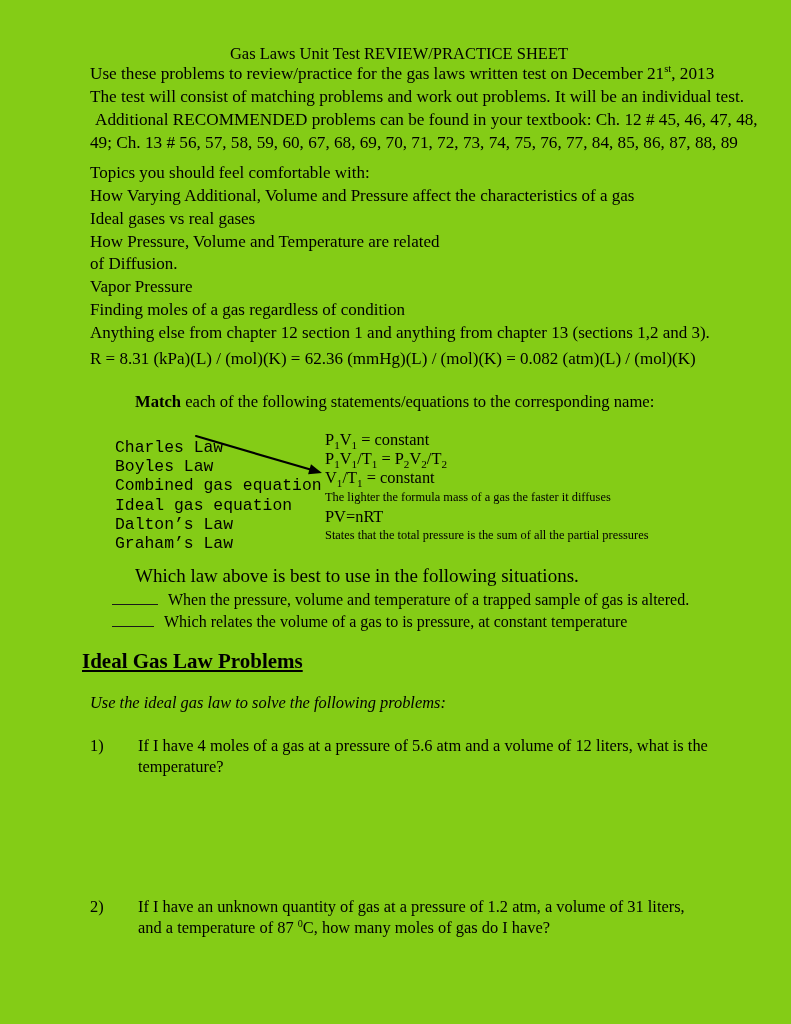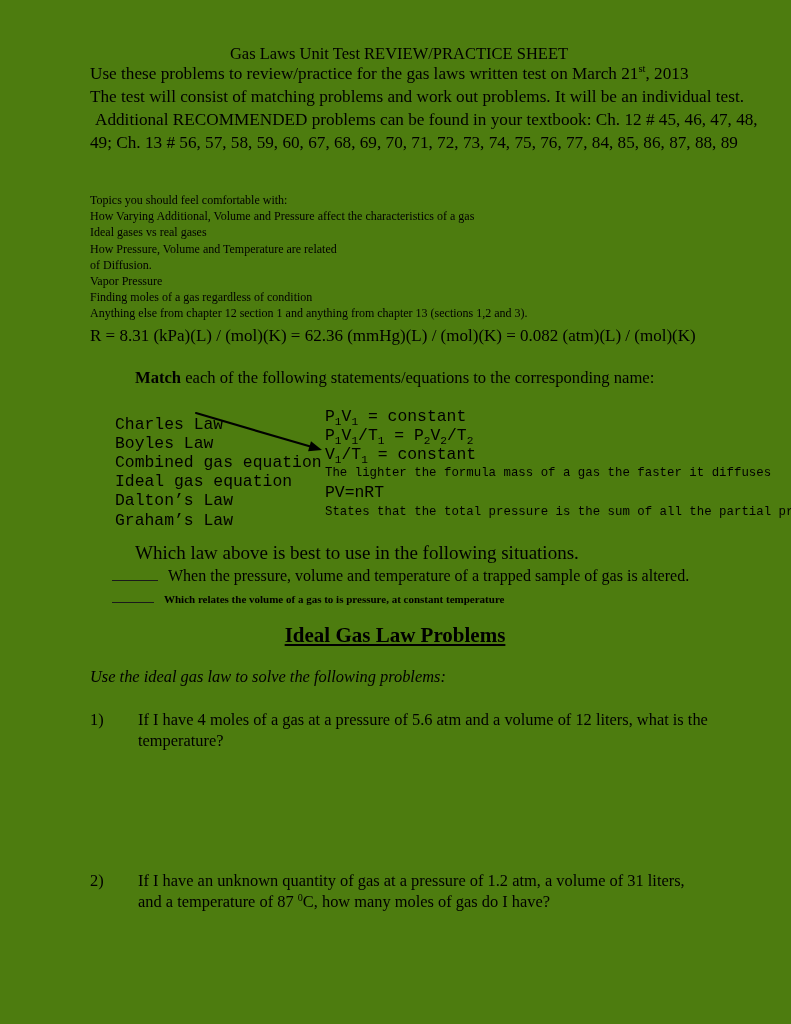--- a/index.html
+++ b/index.html
@@ -9,21 +9,21 @@
     background: #ffffff;
   }
   body {
     font-family: "Liberation Serif", "DejaVu Serif", serif;
     color: #000000;
   }
   .page {
     position: relative;
     width: 791px;
     height: 1024px;
-    background: #4d7c0f;
+    background: #84cc16;
     overflow: hidden;
   }
   .content {
     position: absolute;
     left: 90px;
     top: 0;
     width: 618px;
   }
 
   
@@ -37,22 +37,22 @@
   .intro-line {
     font-size: 17.2px;
     line-height: 1.32;
     white-space: nowrap;
   }
   .intro-line.indented { text-indent: 5px; }
   sup.sup { font-size: 0.62em; vertical-align: super; line-height: 0; }
 
   
   .topics {
-    margin-top: 38px;
-    font-size: 12px;
+    margin-top: 8px;
+    font-size: 17px;
     line-height: 1.34;
   }
   .topics div { white-space: nowrap; }
 
   .r-line {
     margin-top: 4px;
     font-size: 17px;
     line-height: 1.3;
     white-space: nowrap;
   }
@@ -82,21 +82,20 @@
     line-height: 19.2px;
     font-family: Liberation Mono, monospace;
   }
   .match-col-right {
     position: absolute;
     left: 235px;
     top: 0;
     width: 380px;
     font-size: 16.4px;
     line-height: 19.2px;
-    font-family: Liberation Mono, monospace;
   }
   .match-col-right .small {
     font-size: 12.4px;
     line-height: 19.2px;
   }
   .match-col-left div, .match-col-right div { white-space: nowrap; }
   sub.sub { font-size: 0.68em; vertical-align: sub; line-height: 0; }
 
   .arrow-layer {
     position: absolute;
@@ -122,25 +121,24 @@
   }
   .blank {
     display: inline-block;
     border-bottom: 1.4px solid #1a1a1a;
     height: 0.95em;
     margin-right: 10px;
   }
   .blank.w1 { width: 46px; }
   .blank.w2 { width: 42px; }
   .blank-row .t-small { font-size: 16px; text-align: right; }
-  .blank-row .t-big { font-size: 11px; font-weight: bold; }
+  .blank-row .t-big { font-size: 16px; }
 
   
   .section-heading {
-    text-align: center;
     font-size: 21px;
     font-weight: bold;
     margin-top: 17px;
     margin-left: -8px;
   }
   .section-heading span { text-decoration: underline; }
 
   .italic-lead {
     margin-top: 19px;
     font-size: 16.4px;
@@ -166,21 +164,21 @@
   .p3 { margin-top: 117px; }
 </style>
 </head>
 <body>
 
 <div class="page">
   <div class="content">
 
     <div class="doc-title">Gas Laws Unit Test REVIEW/PRACTICE SHEET</div>
 
-    <div class="intro-line"><span>Use these problems to review/practice for the gas laws written test on March 21</span><sup class="sup">st</sup><span>, 2013</span></div>
+    <div class="intro-line"><span>Use these problems to review/practice for the gas laws written test on December 21</span><sup class="sup">st</sup><span>, 2013</span></div>
 
     <div class="intro-line">The test will consist of matching problems and work out problems. It will be an individual test.</div>
     <div class="intro-line indented">Additional RECOMMENDED problems can be found in your textbook: Ch. 12 # 45, 46, 47, 48,</div>
     <div class="intro-line">49; Ch. 13 # 56, 57, 58, 59, 60, 67, 68, 69, 70, 71, 72, 73, 74, 75, 76, 77, 84, 85, 86, 87, 88, 89</div>
 
     <div class="topics">
       <div>Topics you should feel comfortable with:</div>
       <div>How Varying Additional, Volume and Pressure affect the characteristics of a gas</div>
       <div>Ideal gases vs real gases</div>
       <div>How Pressure, Volume and Temperature are related</div>

